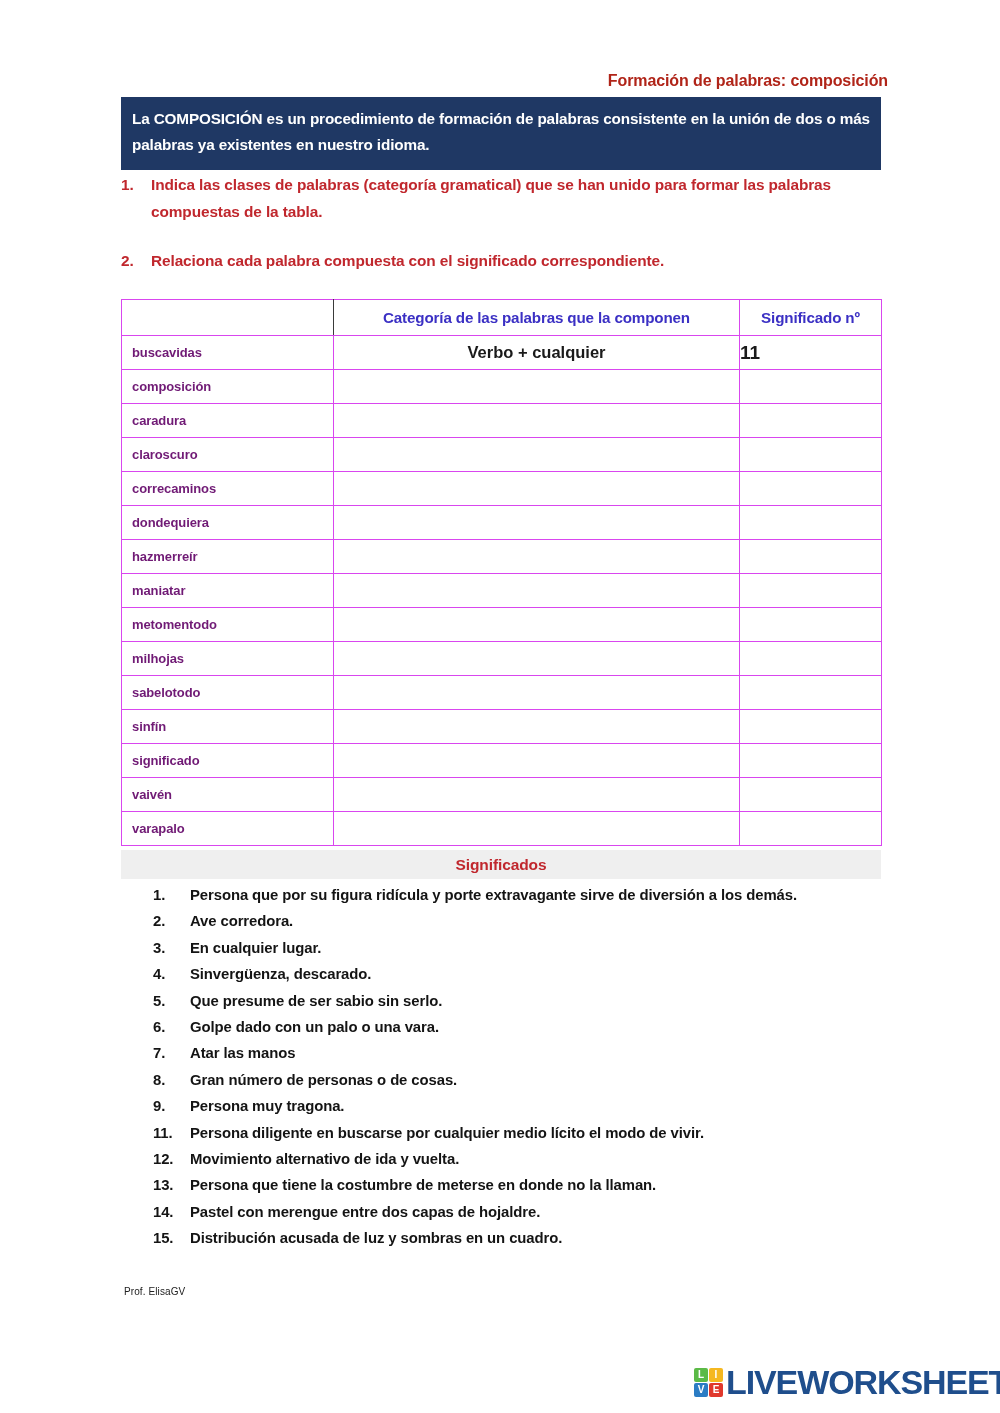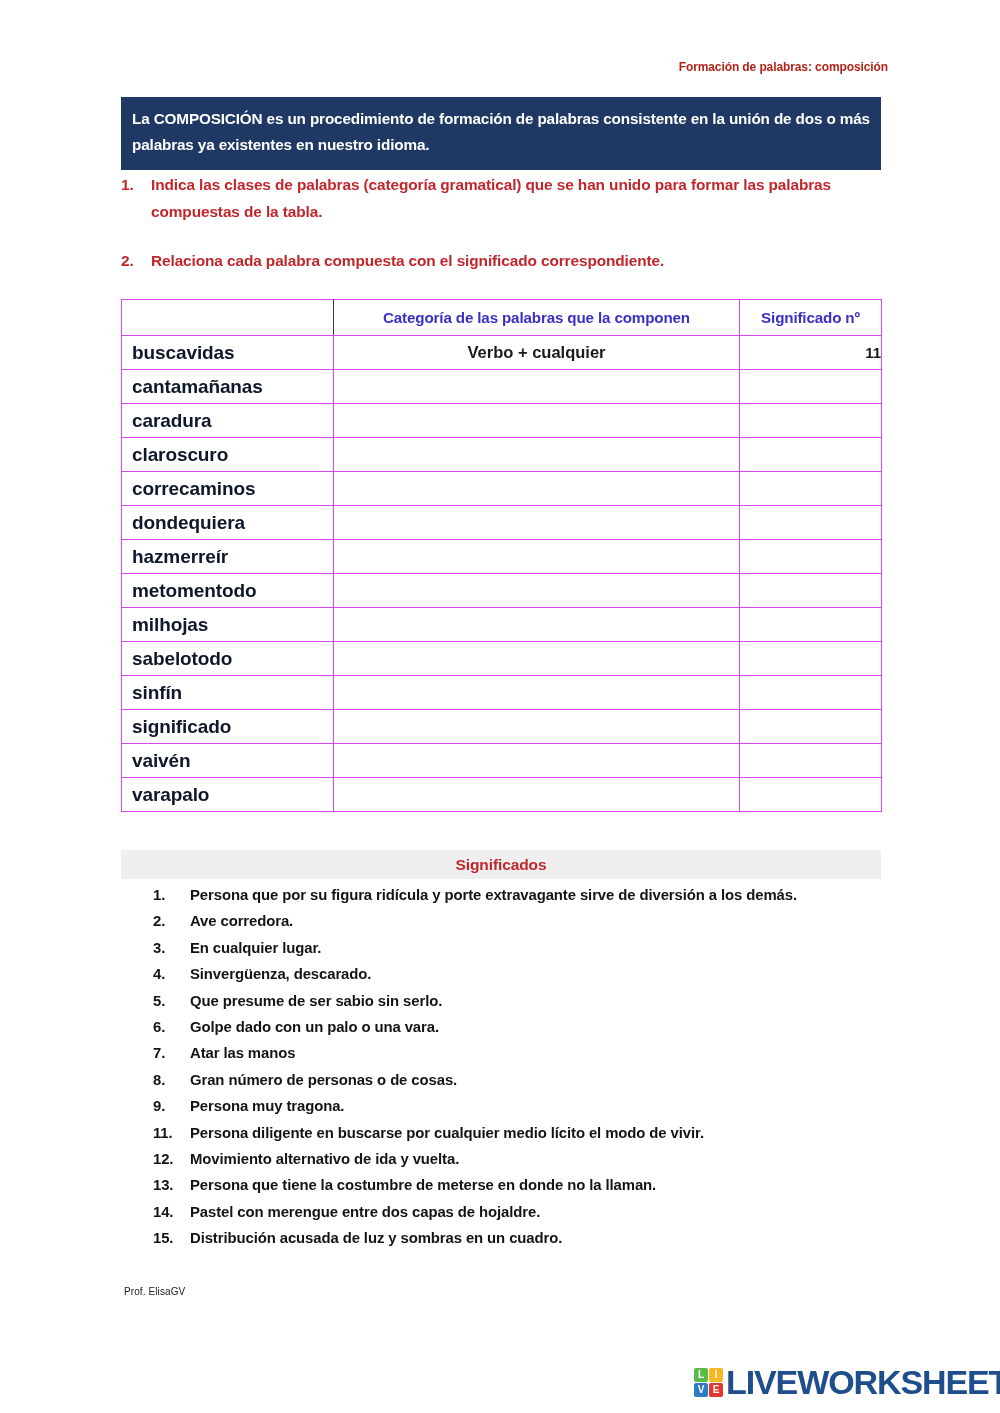--- a/index.html
+++ b/index.html
@@ -19,23 +19,23 @@
   .page {
     position: relative;
     width: 1000px;
     height: 1413px;
     background: #ffffff;
   }
 
   
   .doc-header {
     position: absolute;
-    top: 60px;
+    top: 72px;
     right: 112px;
-    font-size: 12px;
+    font-size: 16px;
     font-weight: bold;
     color: #B02418;
     letter-spacing: -0.1px;
     white-space: nowrap;
   }
 
   
   .banner {
     position: absolute;
     left: 121px;
@@ -96,36 +96,36 @@
     height: 36px;
     color: #3B30C4;
     font-size: 15.2px;
     font-weight: bold;
     text-align: center;
     letter-spacing: -0.15px;
   }
   .word-table thead th.blank { border-right: 1px solid #3a3a3a; }
 
   td.word-cell {
-    color: #0f172a;
-    font-size: 19px;
+    color: #701a75;
+    font-size: 13px;
     font-weight: bold;
     padding-left: 10px;
     letter-spacing: -0.1px;
   }
   td.cat-cell {
     text-align: center;
     color: #1a1a1a;
     font-size: 16.5px;
     font-weight: bold;
   }
   td.sig-cell {
-    text-align: right;
+    text-align: left;
     color: #1a1a1a;
-    font-size: 15px;
+    font-size: 19px;
     font-weight: bold;
   }
 
   
   .sig-band {
     position: absolute;
     left: 121px;
     top: 850px;
     width: 760px;
     height: 29px;
@@ -242,21 +242,21 @@
         <th>Significado nº</th>
       </tr>
     </thead>
     <tbody>
       <tr>
         <td class="word-cell">buscavidas</td>
         <td class="cat-cell">Verbo + cualquier</td>
         <td class="sig-cell">11</td>
       </tr>
       <tr>
-        <td class="word-cell">cantamañanas</td>
+        <td class="word-cell">composición</td>
         <td class="cat-cell"></td>
         <td class="sig-cell"></td>
       </tr>
       <tr>
         <td class="word-cell">caradura</td>
         <td class="cat-cell"></td>
         <td class="sig-cell"></td>
       </tr>
       <tr>
         <td class="word-cell">claroscuro</td>
@@ -268,20 +268,25 @@
         <td class="cat-cell"></td>
         <td class="sig-cell"></td>
       </tr>
       <tr>
         <td class="word-cell">dondequiera</td>
         <td class="cat-cell"></td>
         <td class="sig-cell"></td>
       </tr>
       <tr>
         <td class="word-cell">hazmerreír</td>
+        <td class="cat-cell"></td>
+        <td class="sig-cell"></td>
+      </tr>
+      <tr>
+        <td class="word-cell">maniatar</td>
         <td class="cat-cell"></td>
         <td class="sig-cell"></td>
       </tr>
       <tr>
         <td class="word-cell">metomentodo</td>
         <td class="cat-cell"></td>
         <td class="sig-cell"></td>
       </tr>
       <tr>
         <td class="word-cell">milhojas</td>

